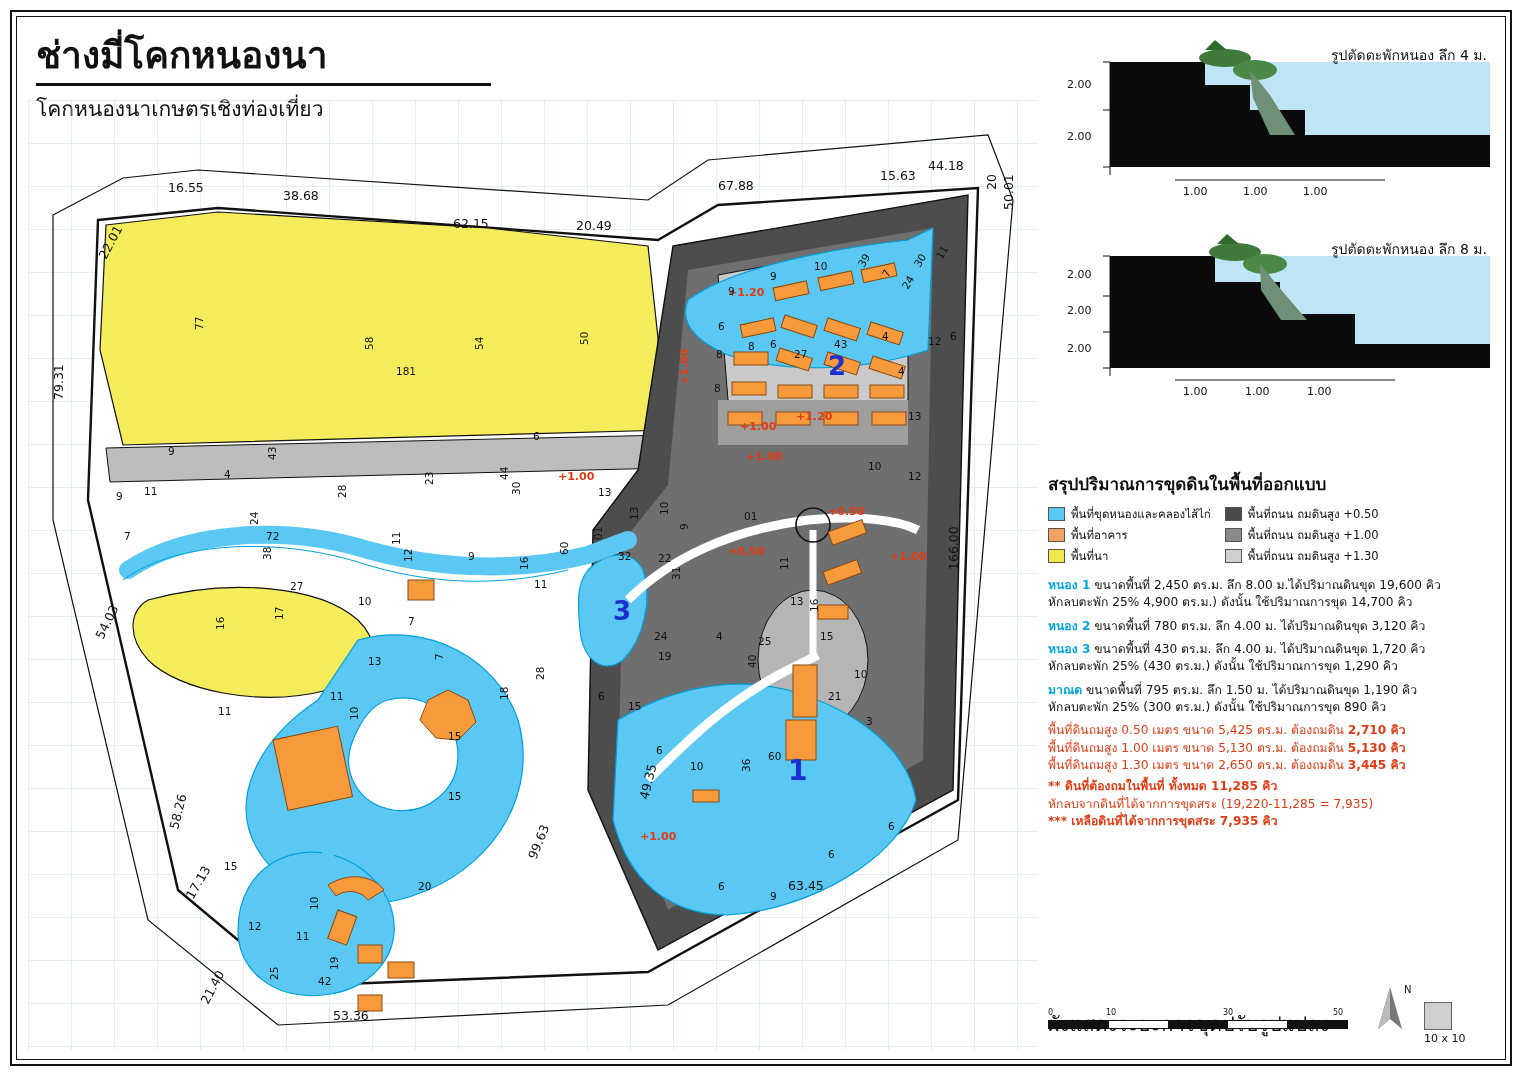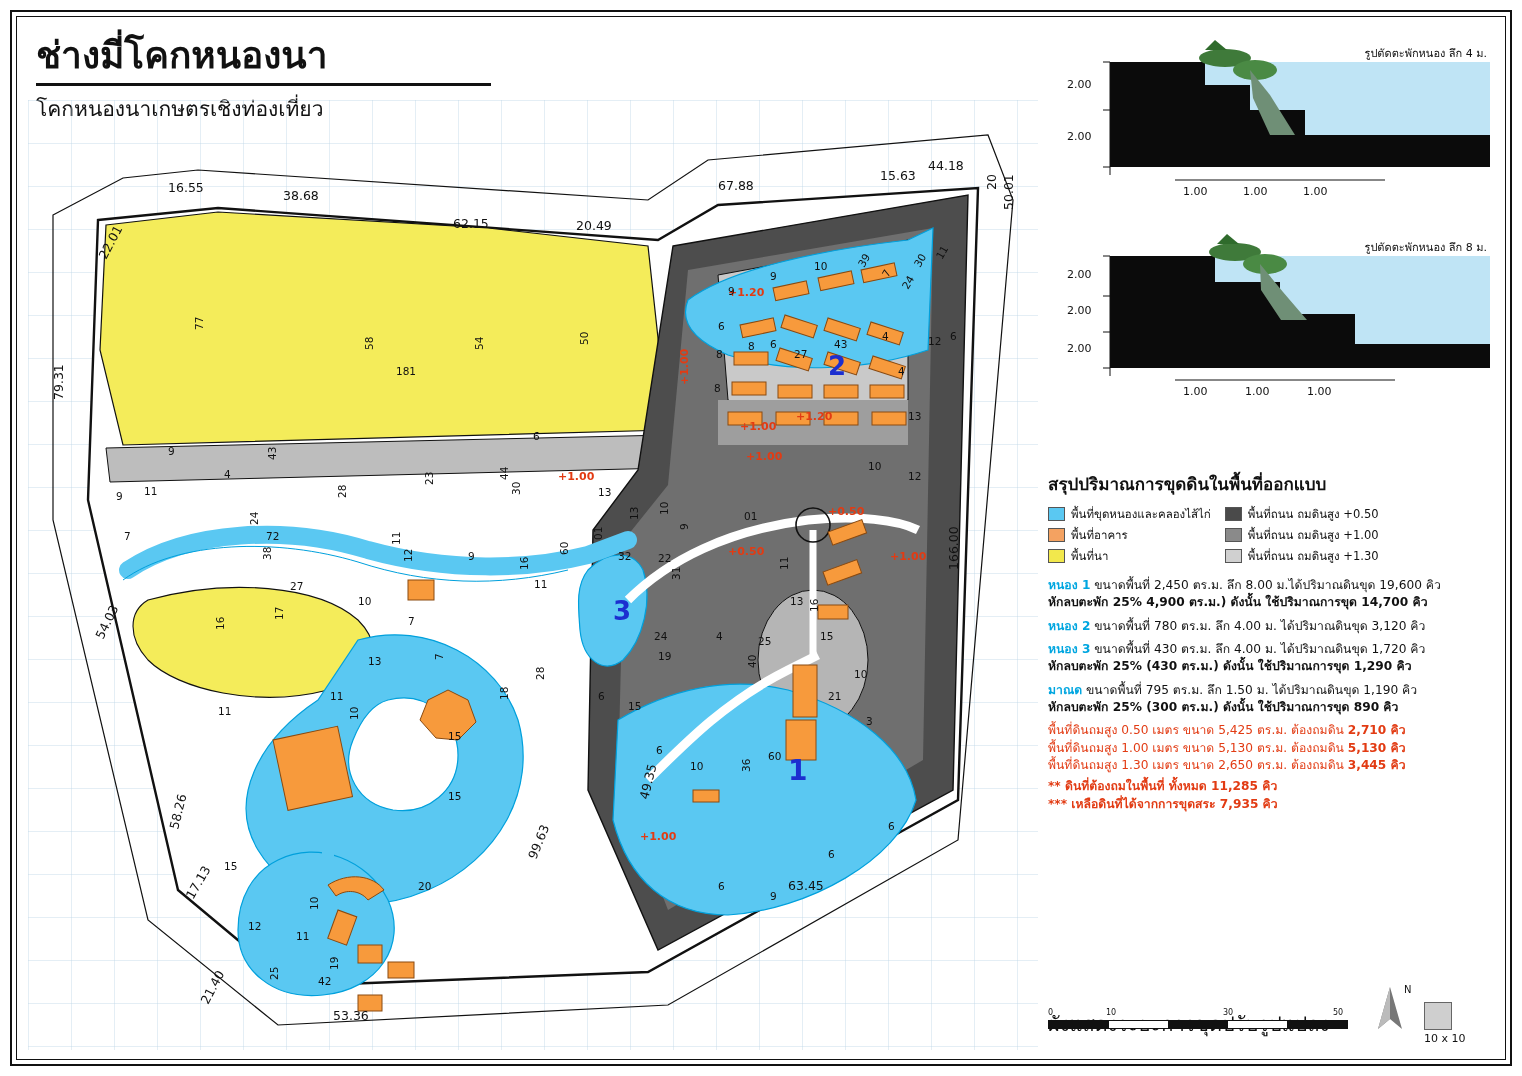--- a/index.html
+++ b/index.html
@@ -14,31 +14,31 @@
   .title-rule{width:455px;height:3px;background:#111;margin:6px 0 6px 0;}
   .title-sub{font-size:21px;color:#111;}
 
   
   .map-area{position:absolute;left:28px;top:100px;width:1010px;height:950px;overflow:hidden;}
   .map-svg{position:absolute;left:0;top:0;}
 
   
   .sections{position:absolute;left:1055px;top:40px;width:440px;height:380px;}
   .sec{position:relative;width:440px;height:180px;margin-bottom:14px;}
-  .sec-caption{position:absolute;right:8px;top:4px;font-size:11px;color:#111;}
+  .sec-caption{position:absolute;right:8px;top:4px;font-size:14px;color:#111;}
 
   
   .summary{position:absolute;left:1048px;top:470px;width:450px;}
   .sum-title{font-size:17px;font-weight:bold;color:#111;margin-bottom:8px;}
   .legend{display:flex;gap:14px;margin-bottom:12px;}
   .legend-col{display:flex;flex-direction:column;gap:3px;}
   .legend-row{display:flex;align-items:center;gap:6px;font-size:11.5px;color:#111;}
   .swatch{width:15px;height:12px;border:1px solid #555;display:inline-block;}
   .note-line{font-size:12.2px;color:#111;line-height:1.42;}
-  .note-line.b{font-weight:bold;}
+  .note-line.b{font-weight:normal;}
   .cyan{color:#00a6e0;font-weight:bold;}
   .red{color:#e23b13;}
   .red.b{font-weight:bold;}
   .nblock{margin-bottom:6px;}
 
   
   .plan-label{position:absolute;left:1048px;top:972px;font-size:20px;color:#111;margin-top:36px;}
   .scalebar{position:absolute;left:1048px;top:1008px;width:300px;}
   .scale-nums{position:relative;height:10px;font-size:8px;color:#111;}
   .scale-nums span{position:absolute;top:0;}
@@ -394,20 +394,21 @@
     <div class="nblock">
       <div class="note-line"><span class="cyan">มาณด</span> <span>ขนาดพื้นที่ 795 ตร.ม. ลึก 1.50 ม. ได้ปริมาณดินขุด 1,190 คิว</span></div>
       <div class="note-line b">หักลบตะพัก 25% (300 ตร.ม.) ดังนั้น ใช้ปริมาณการขุด 890 คิว</div>
     </div>
 
 
     <div class="note-line red"><span>พื้นที่ดินถมสูง 0.50 เมตร  ขนาด 5,425 ตร.ม. ต้องถมดิน </span><span class="red b">2,710 คิว</span></div>
     <div class="note-line red"><span>พื้นที่ดินถมสูง 1.00 เมตร  ขนาด 5,130 ตร.ม. ต้องถมดิน </span><span class="red b">5,130 คิว</span></div>
     <div class="note-line red"><span>พื้นที่ดินถมสูง 1.30 เมตร  ขนาด 2,650 ตร.ม. ต้องถมดิน </span><span class="red b">3,445 คิว</span></div>
     <div class="note-line red b" style="margin-top:4px">** ดินที่ต้องถมในพื้นที่ ทั้งหมด 11,285 คิว</div>
+    <div class="note-line red">หักลบจากดินที่ได้จากการขุดสระ (19,220-11,285 = 7,935)</div>
     <div class="note-line red b">*** เหลือดินที่ได้จากการขุดสระ 7,935 คิว</div>
   </div>
 
   <div class="plan-label">ผังแสดงระยะการขุดปรับรูปแปลง</div>
 
   <div class="scalebar">
     <div class="scale-nums">
       <span style="left:0px">0</span>
       <span style="left:58px">10</span>
       <span style="left:175px">30</span>

